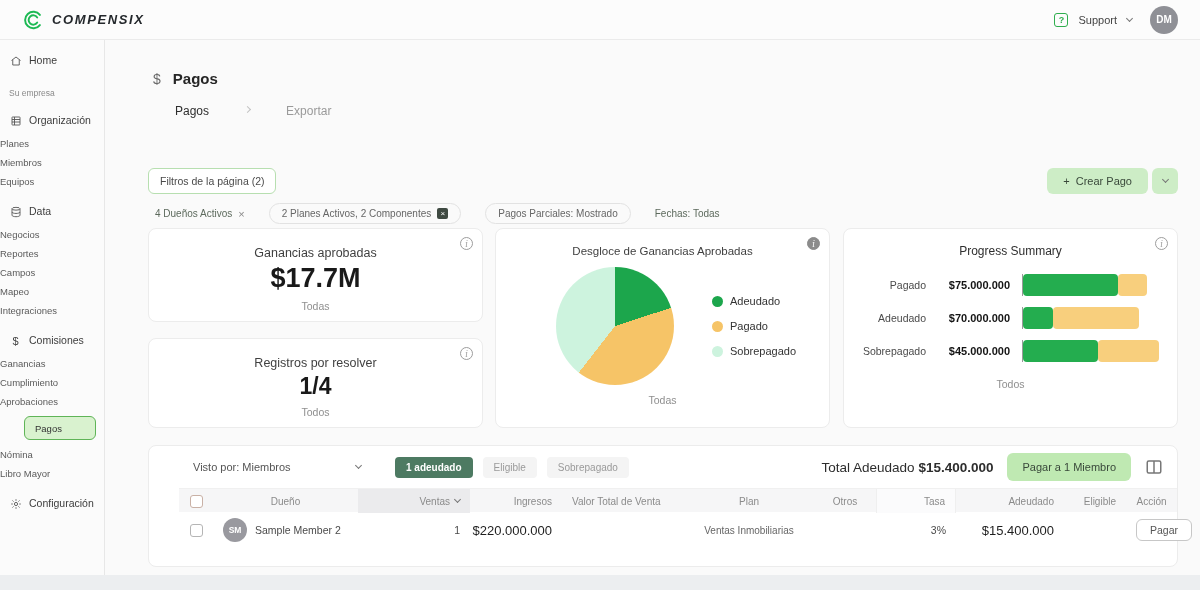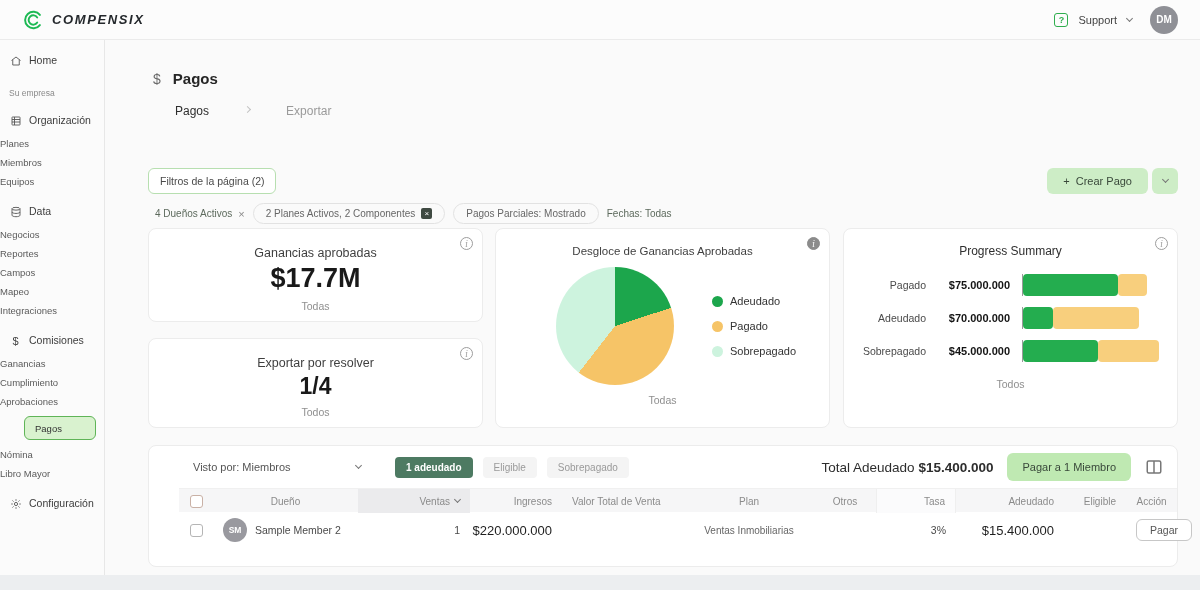--- a/index.html
+++ b/index.html
@@ -41,21 +41,21 @@
   .main { position:absolute; left:105px; top:40px; width:1095px; height:535px; }
   .page-title { position:absolute; left:48px; top:30px; display:flex; align-items:center; gap:12px; }
   .dollar-ic { color:#6a6a6a; font-size:14px; }
   .page-title-text { font-size:15px; font-weight:700; color:#262626; }
   .tabs { position:absolute; left:70px; top:64px; display:flex; align-items:center; gap:36px; }
   .tab { font-size:12px; color:#2e2e2e; cursor:pointer; }
   .tab.inactive { color:#9a9a9a; }
 
   .filters-btn { position:absolute; left:43px; top:128px; border:1px solid #b7dfb0; background:#fff;
     border-radius:6px; padding:6px 11px; font-size:10.5px; color:#4a4a4a; cursor:pointer; }
-  .chip-row { position:absolute; left:50px; top:163px; display:flex; align-items:center; gap:8px; }
+  .chip-row { position:absolute; left:50px; top:163px; display:flex; align-items:center; gap:24px; }
   .chip { font-size:10px; color:#5d6a5d; display:flex; align-items:center; gap:6px; }
   .chip.pill { border:1px solid #e2e2e2; border-radius:12px; padding:4px 12px; color:#666; }
   .chip .x-plain { color:#8a8a8a; font-size:11px; }
   .chip .x-box { width:11px; height:11px; background:#3f4a42; border-radius:2px; color:#fff;
     font-size:8px; display:flex; align-items:center; justify-content:center; }
   .create-wrap { position:absolute; right:22px; top:128px; display:flex; gap:4px; }
   .create-btn { background:#cdedc6; border:none; border-radius:6px; padding:7px 16px; font-size:11px;
     color:#39483a; cursor:pointer; display:flex; align-items:center; gap:6px; }
   .create-caret { background:#cdedc6; border:none; border-radius:6px; width:26px; cursor:pointer;
     display:flex; align-items:center; justify-content:center; }
@@ -255,21 +255,21 @@
 
     <div class="card card-a">
       <span class="info">i</span>
       <div class="stat-title">Ganancias aprobadas</div>
       <div class="stat-value">$17.7M</div>
       <div class="stat-footer">Todas</div>
     </div>
 
     <div class="card card-b">
       <span class="info">i</span>
-      <div class="stat-title">Exportar por resolver</div>
+      <div class="stat-title">Registros por resolver</div>
       <div class="stat-value sm">1/4</div>
       <div class="stat-footer">Todos</div>
     </div>
 
     <div class="card card-pie">
       <span class="info filled">i</span>
       <div class="pie-title">Desgloce de Ganancias Aprobadas</div>
       <div class="pie-body">
         <div class="pie" id="pie" style="background: conic-gradient(rgb(28, 166, 76) 0%, rgb(28, 166, 76) 20%, rgb(246, 196, 103) 20%, rgb(246, 196, 103) 60.5%, rgb(205, 243, 222) 60.5%, rgb(205, 243, 222) 100%);"></div>
         <div class="legend" id="pie-legend">

